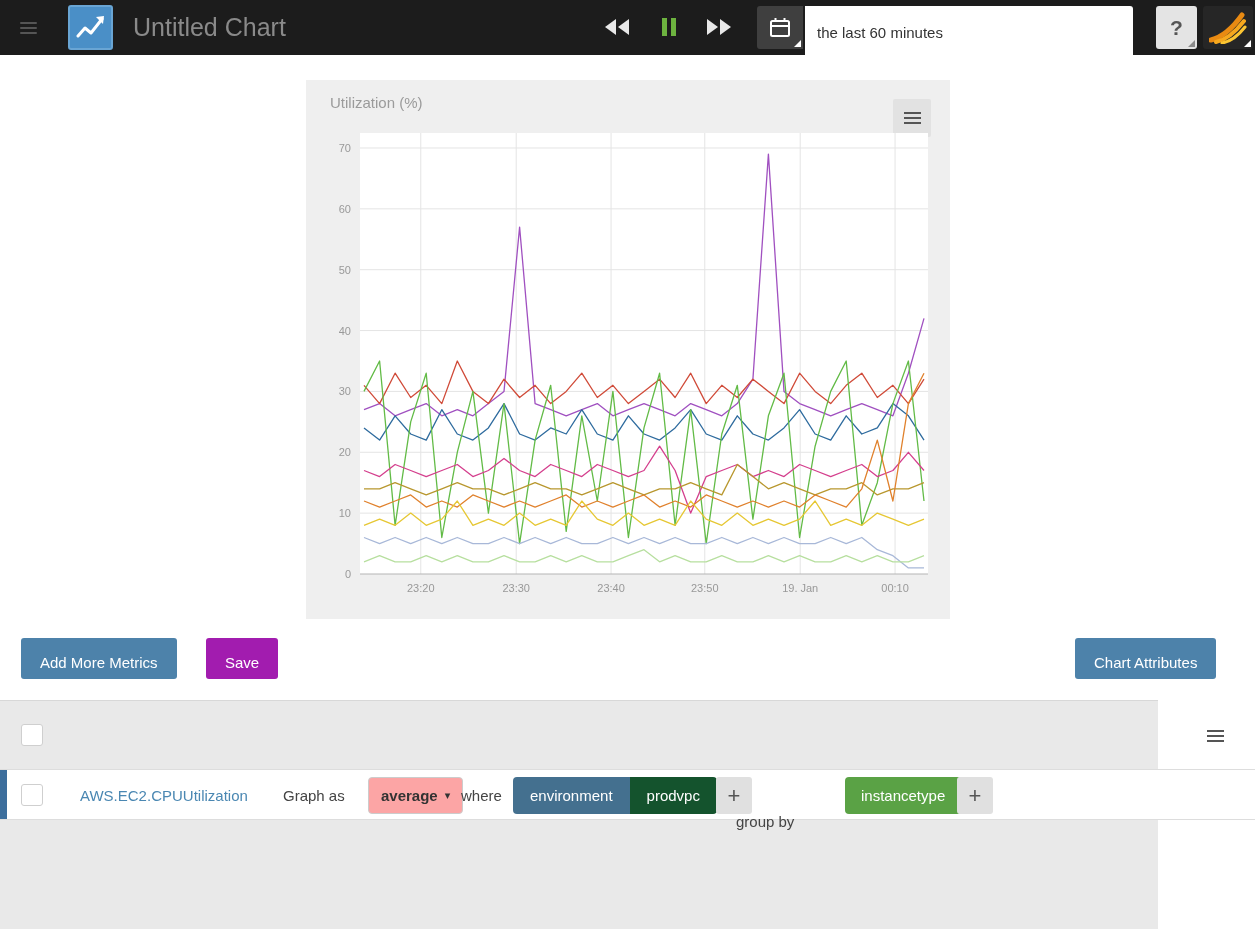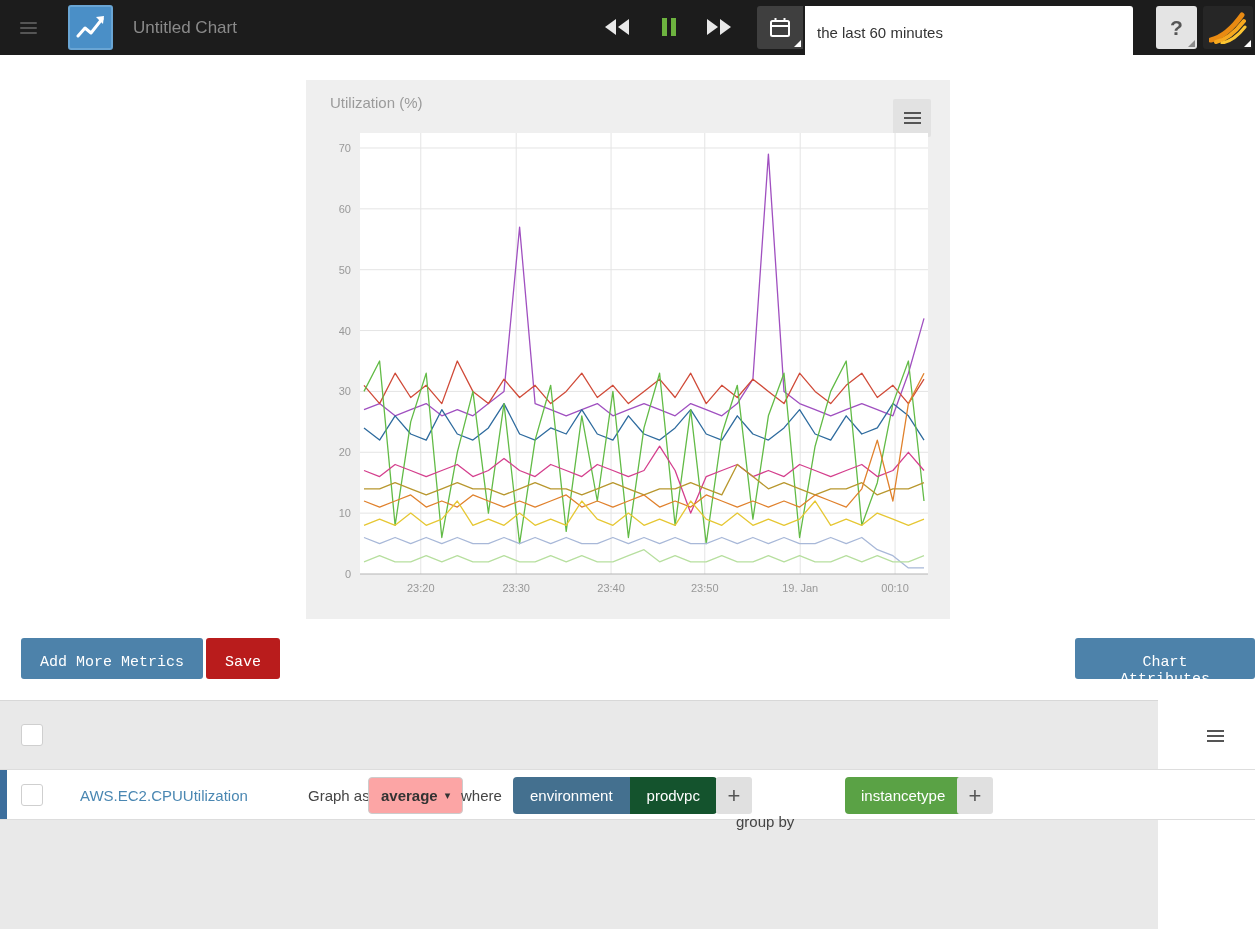--- a/index.html
+++ b/index.html
@@ -4,56 +4,56 @@
 <style>
   * { margin:0; padding:0; box-sizing:border-box; }
   html,body { width:1255px; height:929px; overflow:hidden; }
   body { font-family:"Liberation Sans","DejaVu Sans",sans-serif; background:#ffffff; position:relative; }
 
   
   .topbar { position:absolute; top:0; left:0; width:1255px; height:55px; background:#1c1c1c; z-index:10; }
   .hamburger-btn { position:absolute; left:14px; top:17px; width:28px; height:22px; background:transparent; border:none; cursor:pointer; }
   .hamburger-btn .bar { display:block; width:22px; height:3px; background:#e8e8e8; margin:0 0 4px 0; border-radius:1px; }
   .app-logo { position:absolute; left:68px; top:5px; width:45px; height:45px; background:#4a8fc7; border:2px solid #69a5d4; border-radius:3px; display:flex; align-items:center; justify-content:center; cursor:pointer; }
-  .topbar-title { position:absolute; left:133px; top:0; height:55px; line-height:55px; color:#8a8a8a; font-size:17px; }
+  .topbar-title { position:absolute; left:133px; top:0; height:55px; line-height:55px; color:#8a8a8a; font-size:25px; }
   .pb-btn { position:absolute; top:11px; width:42px; height:32px; background:transparent; border:none; cursor:pointer; display:flex; align-items:center; justify-content:center; }
   .pb-rewind { left:596px; } .pb-pause { left:648px; } .pb-forward { left:698px; }
   .cal-btn { position:absolute; left:757px; top:6px; width:46px; height:43px; background:#3f3f3f; border:none; border-radius:3px 0 0 3px; cursor:pointer; }
   .corner-light { position:relative; }
   .corner-light::after { content:""; position:absolute; right:2px; bottom:2px; width:0; height:0; border-left:7px solid transparent; border-bottom:7px solid #ffffff; }
   .corner-dark::after { content:""; position:absolute; right:2px; bottom:2px; width:0; height:0; border-left:7px solid transparent; border-bottom:7px solid #8a8a8a; }
   .time-input { position:absolute; left:805px; top:6px; width:328px; height:52px; border:none; border-radius:0 3px 3px 0; padding:0 12px; font-size:15px; color:#333; font-family:inherit; background:#ffffff; }
   .help-btn { position:absolute; left:1156px; top:6px; width:41px; height:43px; background:#e4e4e4; border:none; border-radius:3px; color:#555; font-size:21px; font-weight:bold; cursor:pointer; position:absolute; }
   .sw-btn { position:absolute; left:1203px; top:6px; width:50px; height:43px; background:#262626; border:none; border-radius:3px; cursor:pointer; display:flex; align-items:center; justify-content:center; }
 
   
   .chart-card { position:absolute; left:306px; top:80px; width:644px; height:539px; background:#efefef; }
   .chart-card-title { position:absolute; left:24px; top:14px; font-size:15px; font-weight:normal; color:#9b9b9b; }
   .chart-menu-btn { position:absolute; right:19px; top:19px; width:38px; height:38px; background:#e2e2e2; border:none; border-radius:2px; cursor:pointer; }
   .menu-bars .bar { display:block; width:17px; height:2px; background:#555; margin:3px auto; }
   .chart-svg { position:absolute; left:0; top:0; }
   .chart-svg text { font-family:"Liberation Sans","DejaVu Sans",sans-serif; }
 
   
-  .btn { position:absolute; top:638px; height:41px; border:none; border-radius:3px; color:#fff; font-size:15px; font-family:Liberation Mono, monospace; padding:16px 19px; cursor:pointer; }
+  .btn { position:absolute; top:638px; height:41px; border:none; border-radius:3px; color:#fff; font-size:15px; font-family:Liberation Sans, sans-serif; padding:16px 19px; cursor:pointer; }
   .btn-blue { background:#4d82aa; }
-  .btn-green { background:#b91c1c; }
+  .btn-green { background:#a21caf; }
   .btn-add { left:21px; } .btn-save { left:206px; } .btn-attrs { left:1075px; }
 
   
   .metrics-panel { position:absolute; left:0; top:700px; width:1158px; height:229px; background:#e9e9e9; border-top:1px solid #d8d8d8; }
   .checkbox { width:22px; height:22px; background:#ffffff; border:1px solid #cfcfcf; border-radius:3px; cursor:pointer; }
   .select-all { position:absolute; left:21px; top:23px; }
   .panel-menu-btn { position:absolute; left:1198px; top:17px; width:35px; height:35px; background:#ffffff; border:none; border-radius:3px; cursor:pointer; }
   .metric-row { position:absolute; left:0; top:68px; width:1255px; height:51px; background:#ffffff; border-top:1px solid #ddd; border-bottom:1px solid #ddd; }
   .row-accent { position:absolute; left:0; top:0; bottom:0; width:7px; background:#3c6e9c; }
   .metric-checkbox { position:absolute; left:21px; top:14px; }
   .metric-link { position:absolute; left:80px; top:0; height:51px; line-height:51px; color:#4a87b2; font-size:15px; text-decoration:none; cursor:pointer; }
   .row-label { position:absolute; top:0; height:51px; line-height:51px; color:#444; font-size:15px; }
-  .lbl-graphas { left:308px; } .lbl-where { left:461px; } .lbl-groupby { left:736px;margin-top:26px; }
+  .lbl-graphas { left:283px; } .lbl-where { left:461px; } .lbl-groupby { left:736px;margin-top:26px; }
   .agg-dropdown { position:absolute; left:368px; top:7px; height:37px; background:#fca5a5; border:1px solid #ccc; border-radius:4px; padding:0 12px; font-size:15px; color:#333; font-weight:bold; cursor:pointer; display:flex; align-items:center; gap:7px; font-family:inherit; }
   .agg-dropdown .caret { font-size:11px; color:#333; }
   .tag-filter { position:absolute; left:513px; top:7px; height:37px; display:flex; border-radius:4px; overflow:hidden; cursor:pointer; }
   .tag-key { background:#44708f; color:#fff; font-size:15px; display:flex; align-items:center; padding:0 17px; }
   .tag-value { background:#14532d; color:#fff; font-size:15px; display:flex; align-items:center; padding:0 17px; }
   .plus-btn { position:absolute; top:7px; width:36px; height:37px; background:#e0e0e0; border:none; border-radius:3px; color:#555; font-size:22px; line-height:1; cursor:pointer; font-family:inherit; }
   .plus-1 { left:716px; } .plus-2 { left:957px; }
   .groupby-tag { position:absolute; left:845px; top:7px; height:37px; background:#5aa245; border:none; border-radius:4px; color:#fff; font-size:15px; padding:0 16px; cursor:pointer; font-family:inherit; }
 </style>
 </head>

